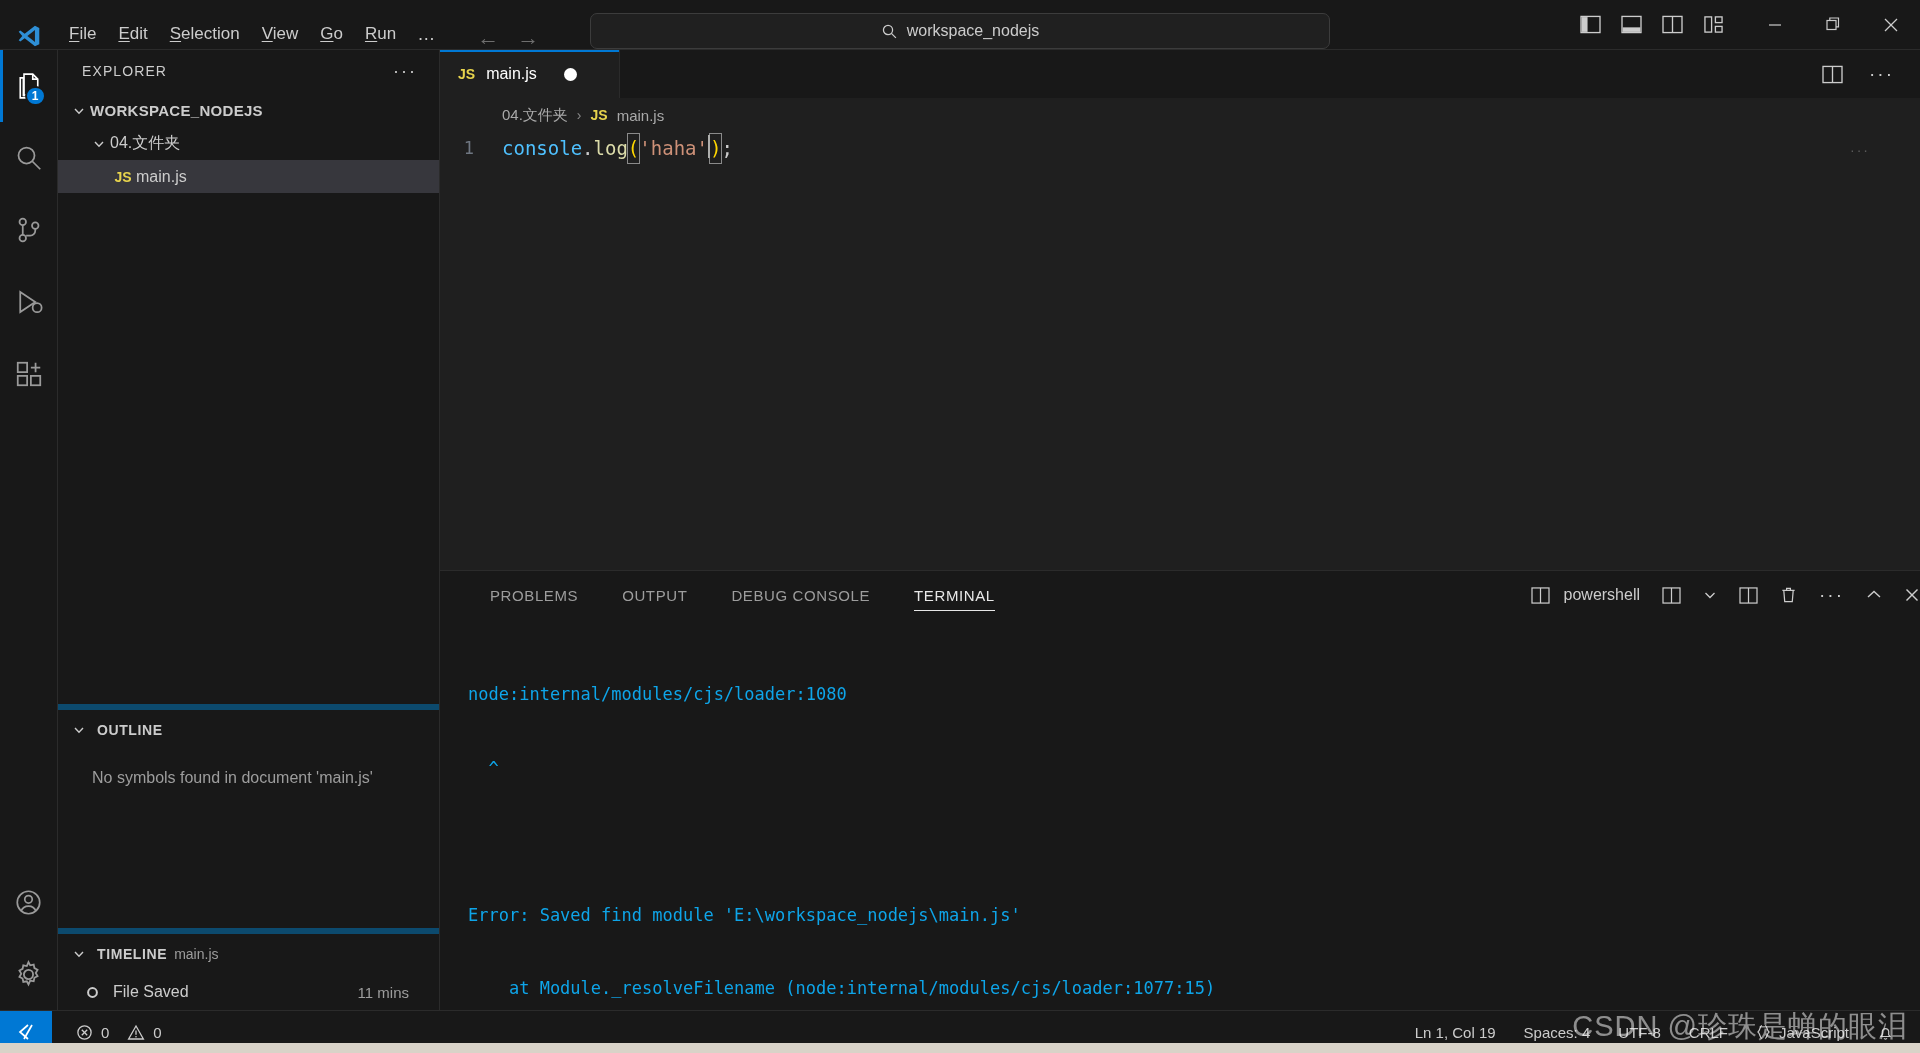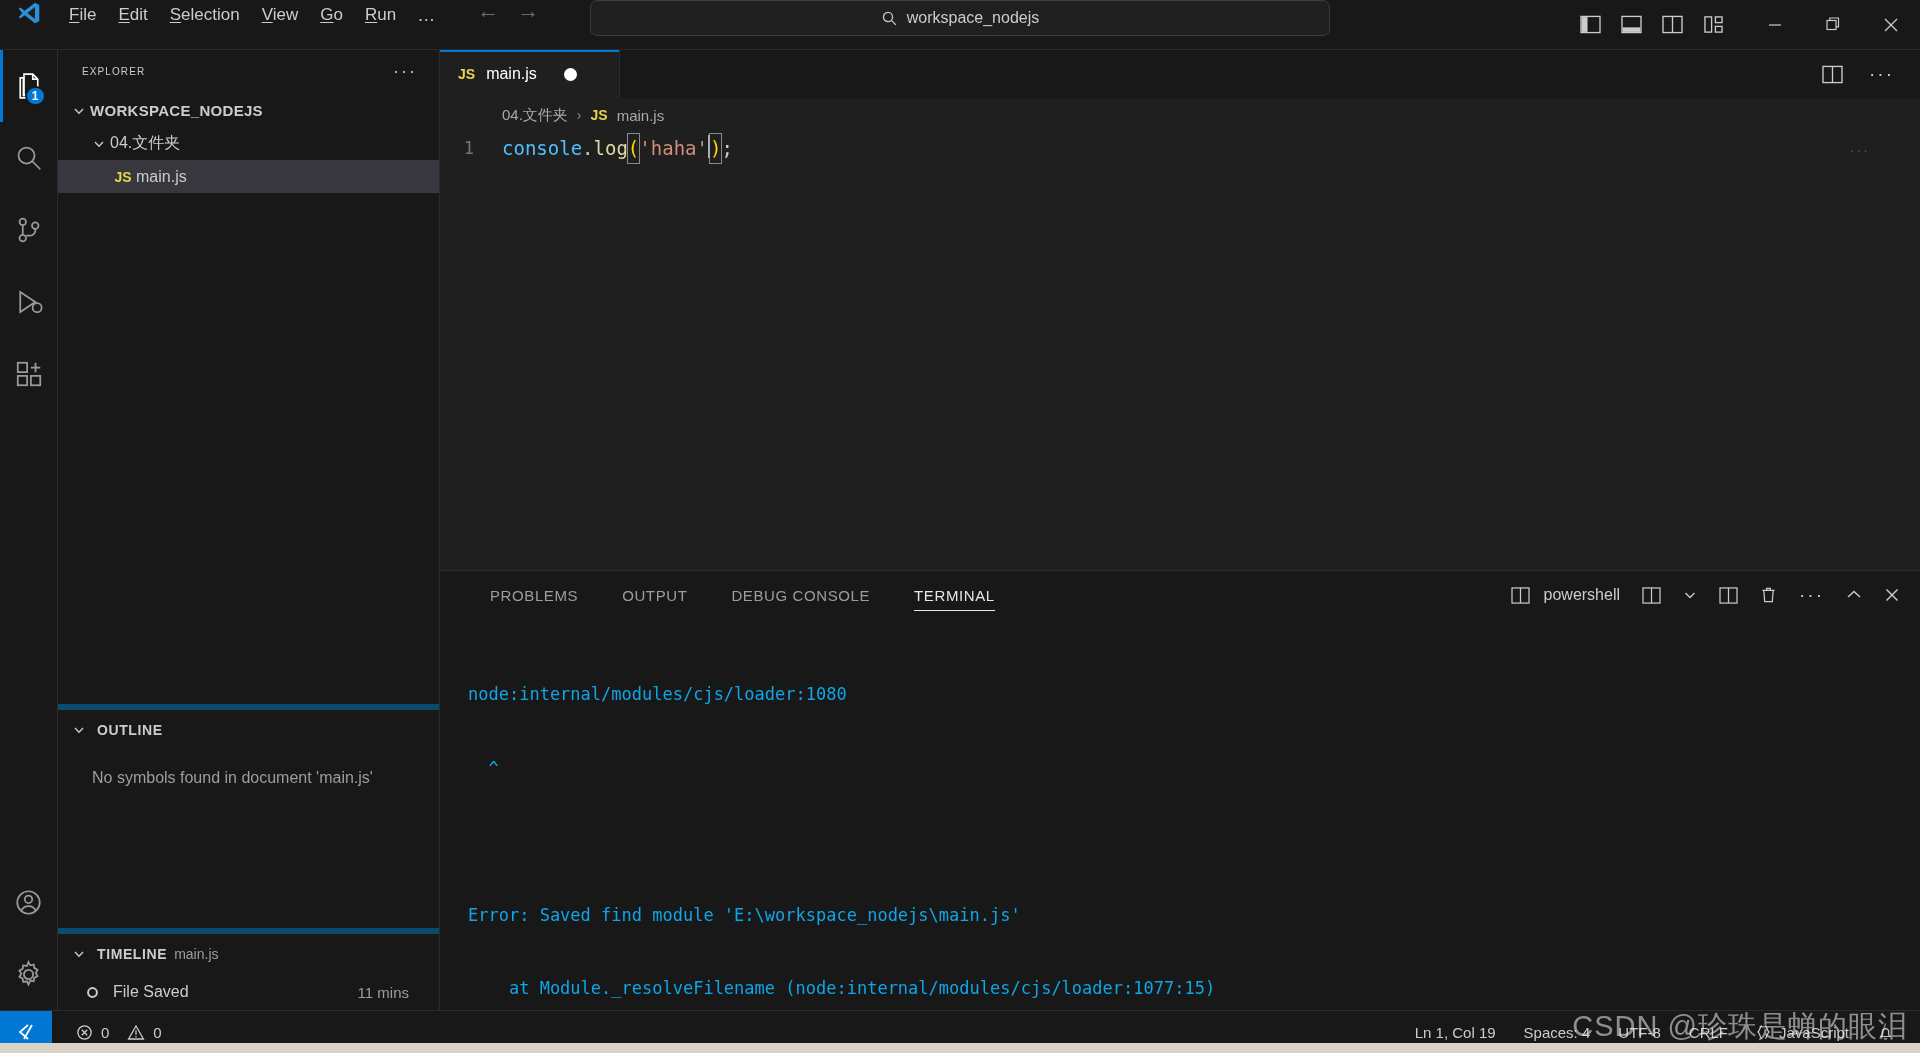--- a/index.html
+++ b/index.html
@@ -17,21 +17,21 @@
     width: 1920px; height: 1053px;
     display: flex; flex-direction: column;
     background: #1f1f1f;
     color: #cccccc;
   }
 
   
   .titlebar {
     height: 50px; min-height: 50px;
     background: #181818;
-    display: flex; align-items: flex-start;
+    display: flex; align-items: flex-end;
     border-bottom: 1px solid #2b2b2b;
     position: relative;
   }
   .vscode-logo { width: 58px; display: flex; align-items: center; justify-content: center; }
   .menu { display: flex; align-items: center; gap: 0px; }
   .menu-item {
     font-size: 17px; color: #cccccc;
     padding: 5px 11px; border-radius: 5px;
     white-space: nowrap; cursor: default;
   }
@@ -95,21 +95,21 @@
   .sidebar {
     width: 382px; min-width: 382px;
     background: #181818;
     display: flex; flex-direction: column;
     border-right: 1px solid #2b2b2b;
   }
   .sidebar-header {
     height: 42px; display: flex; align-items: center;
     padding: 0 22px 0 24px; justify-content: space-between;
   }
-  .sidebar-title { font-size: 10px; letter-spacing: 1.1px; color: #cccccc; }
+  .sidebar-title { font-size: 14px; letter-spacing: 1.1px; color: #cccccc; }
   .sidebar-actions { font-size: 18px; letter-spacing: 2px; color: #cccccc; }
 
   .tree { flex: 1; overflow: hidden; padding-top: 2px; }
   .tree-row {
     height: 33px; display: flex; align-items: center;
     font-size: 16px; color: #cccccc; white-space: nowrap;
   }
   .tree-row.root { font-weight: bold; font-size: 15px; letter-spacing: .3px; }
   .tree-row.selected { background: #37373d; }
   .twisty {
@@ -203,21 +203,21 @@
   }
 
   
   .panel {
     height: 440px; min-height: 440px;
     background: #181818; border-top: 1px solid #2b2b2b;
     display: flex; flex-direction: column;
   }
   .panel-header {
     height: 48px; min-height: 48px; display: flex; align-items: center;
-    padding-left: 28px; padding-right: 20px;
+    padding-left: 28px; 
   }
   .panel-tabs { display: flex; align-items: stretch; height: 100%; gap: 0; }
   .panel-tab {
     display: flex; align-items: center; padding: 0 22px;
     font-size: 15px; letter-spacing: .6px; color: #9d9d9d;
     position: relative;
   }
   .panel-tab.active { color: #e7e7e7; }
   .panel-tab.active::after {
     content: ""; position: absolute; left: 22px; right: 22px; bottom: 8px;

